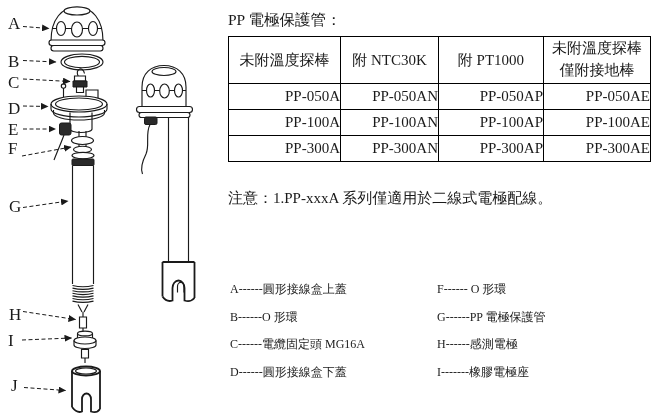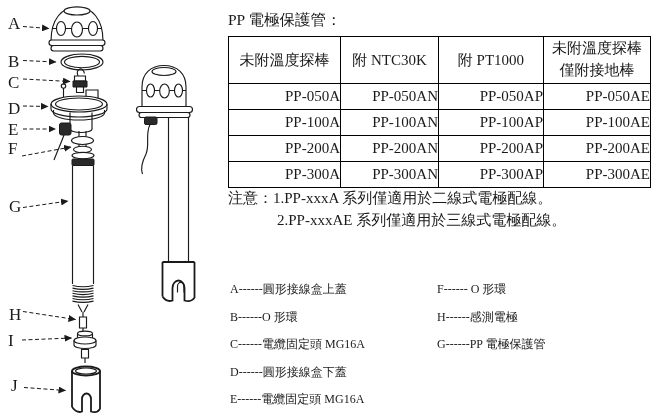--- a/index.html
+++ b/index.html
@@ -193,45 +193,38 @@
       <td>PP-050AP</td>
       <td>PP-050AE</td>
     </tr>
     <tr>
       <td>PP-100A</td>
       <td>PP-100AN</td>
       <td>PP-100AP</td>
       <td>PP-100AE</td>
     </tr>
     <tr>
-      <td>PP-200A</td>
-      <td>PP-200AN</td>
-      <td>PP-200AP</td>
-      <td>PP-200AE</td>
-    </tr>
-    <tr>
       <td>PP-300A</td>
       <td>PP-300AN</td>
       <td>PP-300AP</td>
       <td>PP-300AE</td>
     </tr>
   </tbody>
     </table>
 
   <div class="note-line1">
     <span>注意：</span><span>1.PP-xxxA 系列僅適用於二線式電極配線。</span>
   </div>
-  <div class="note-line2">2.PP-xxxAE 系列僅適用於三線式電極配線。</div>
 
   <div class="legend-col left">
     <div class="legend-item">A------圓形接線盒上蓋</div>
     <div class="legend-item">B------O 形環</div>
     <div class="legend-item">C------電纜固定頭 MG16A</div>
     <div class="legend-item">D------圓形接線盒下蓋</div>
-    <div class="legend-item">E------電纜固定頭 MG16A</div>
   </div>
   <div class="legend-col right">
     <div class="legend-item">F------ O 形環</div>
+    <div class="legend-item">G------PP 電極保護管</div>
     <div class="legend-item">H------感測電極</div>
-    <div class="legend-item">G------PP 電極保護管</div>
+    <div class="legend-item">I-------橡膠電極座</div>
   </div>
 
 </div>
 
 </body></html>

